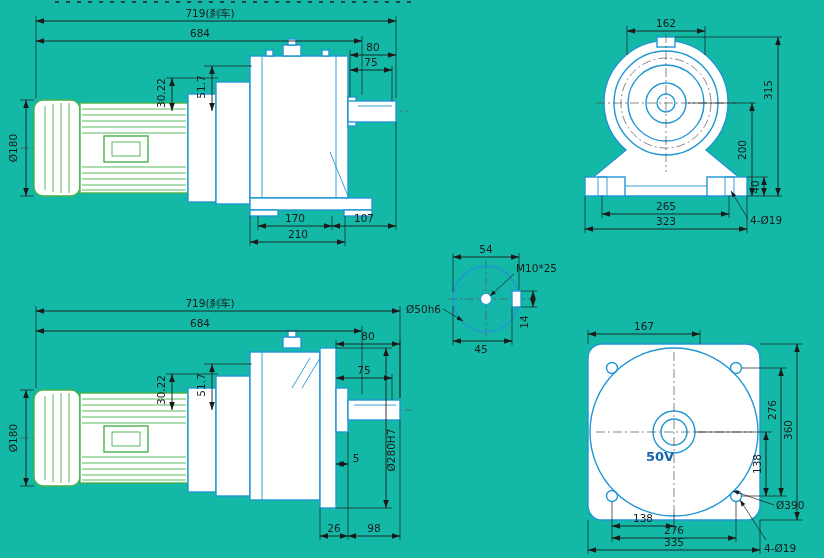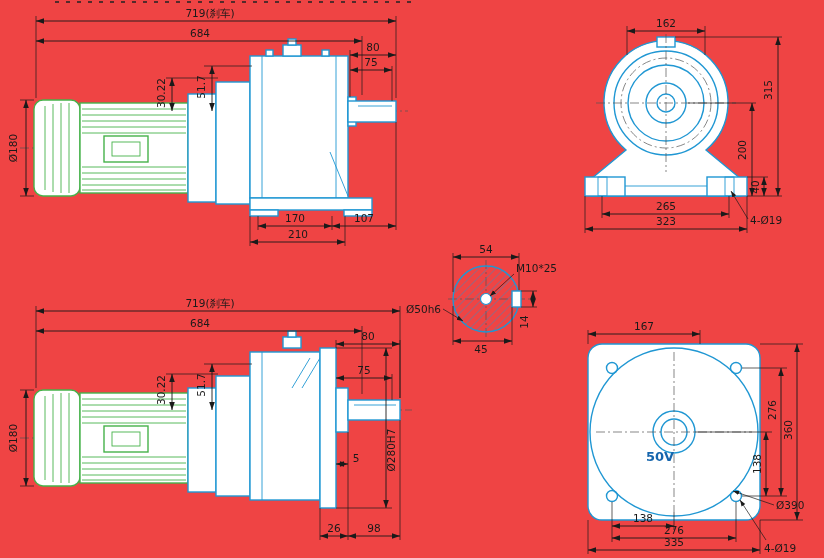--- a/index.html
+++ b/index.html
@@ -1,16 +1,16 @@
 <!DOCTYPE html>
 <html style="--line_blue: #2097d3; --motor_green: #46b24a; --dim: #1a1a1a; --stamp_blue: #1565ad;"><head>
 <meta charset="utf-8">
 <style>
   html,body{margin:0;padding:0;background:#fff;}
-  .canvas{width:824px;height:558px;background:#ef4444;position:relative;font-family:"DejaVu Sans",sans-serif;}
+  .canvas{width:824px;height:558px;background:#14b8a6;position:relative;font-family:"DejaVu Sans",sans-serif;}
   
   .b{stroke:var(--line_blue,#2097d3);fill:none;stroke-width:1.4;}
   .bf{stroke:var(--line_blue,#2097d3);fill:#fff;stroke-width:1.4;}
   .bthin{stroke:var(--line_blue,#2097d3);fill:none;stroke-width:.9;}
   
   .gf{stroke:var(--motor_green,#46b24a);fill:#fff;stroke-width:1.4;}
   .gthin{stroke:var(--motor_green,#46b24a);fill:none;stroke-width:.9;}
   
   .dl{stroke:var(--dim,#1a1a1a);stroke-width:.9;fill:none;}
   .xl{stroke:var(--dim,#1a1a1a);stroke-width:.7;fill:none;}

